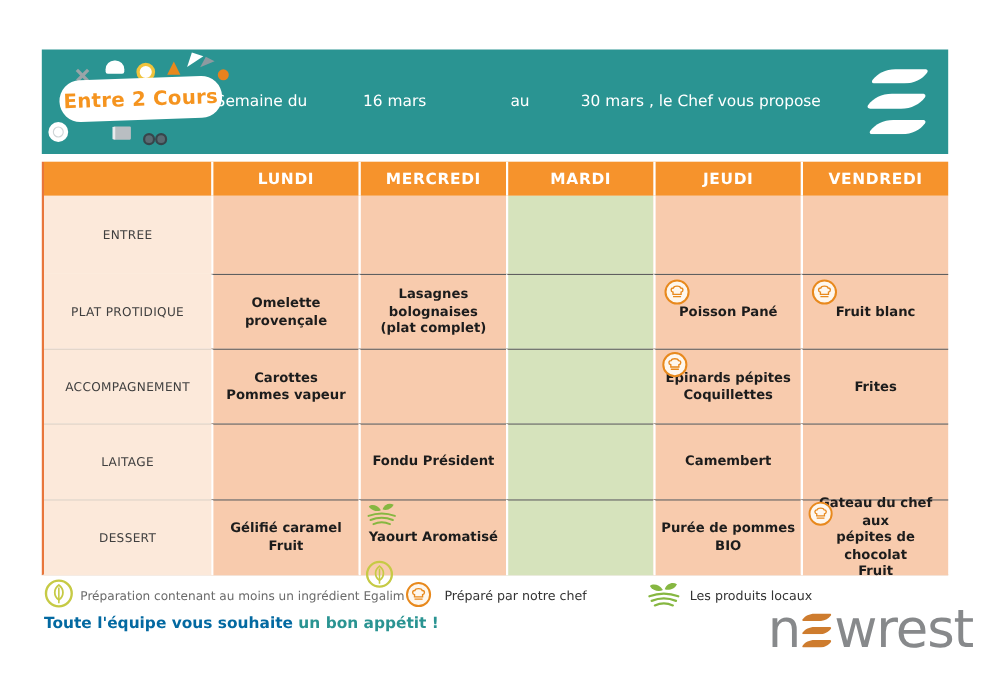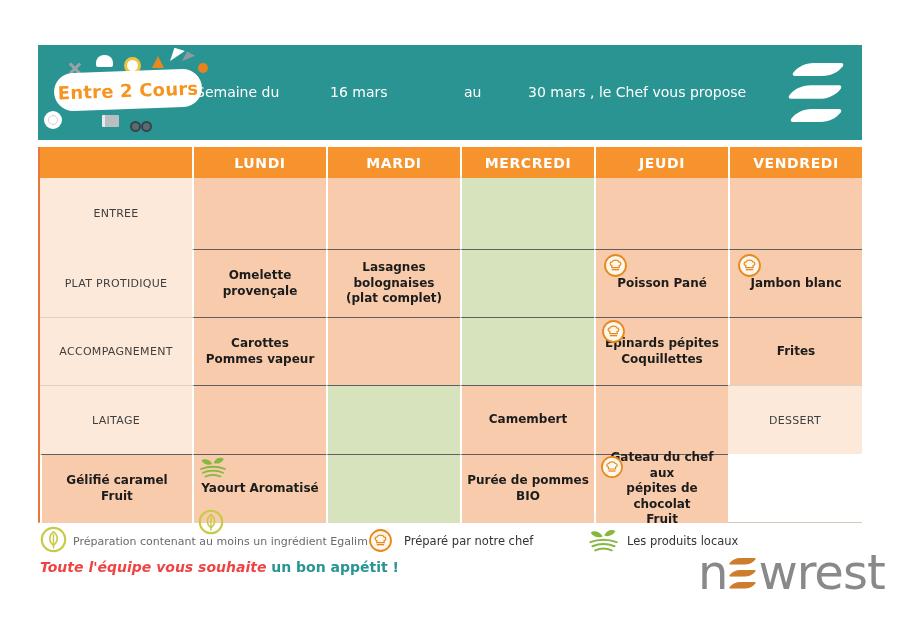--- a/index.html
+++ b/index.html
@@ -63,21 +63,21 @@
   .li-1{left:40px;top:526px;width:27px;height:27px;}
   .li-2{left:368px;top:528px;width:25px;height:25px;}
   .li-3{left:588px;top:529px;width:31px;height:23px;}
   .legend-label{position:absolute;font-size:11px;white-space:nowrap;}
   .ll-1{left:73px;top:535px;color:#6a6a6a;}
   .ll-2{left:404px;top:534px;color:#333;font-size:11.5px;}
   .ll-3{left:627px;top:534px;color:#333;font-size:11.5px;text-align:right;}
 
   
   .msg{position:absolute;left:40px;top:559px;font-size:14px;font-weight:bold;white-space:nowrap;}
-  .msg-orange{color:#ef4444;font-style:italic;} .msg-teal{color:#2A9492;}
+  .msg-orange{color:#0369a1;} .msg-teal{color:#2A9492;}
   .brand{position:absolute;left:698px;top:548px;display:flex;align-items:flex-end;
          color:#87898B;font-size:48px;line-height:1;letter-spacing:-1px;}
   .brand-e{display:flex;flex-direction:column;gap:3px;margin:0 2px 7px 2px;color:#CE7C2E;}
 </style>
 </head>
 <body>
 
 <svg width="0" height="0" style="position:absolute" aria-hidden="true">
   <symbol id="sym-leafbar" viewBox="0 0 52 16">
     <path d="M3 16 C1 16 0 14.5 1.2 12.8 C5.5 7 13 3 22 3 L49 3 C51 3 52 4.5 50.8 6.2 C46.5 12 39 16 30 16 Z" fill="currentColor"></path>
@@ -139,22 +139,22 @@
         <use href="#sym-leafbar" x="0" y="22" width="54" height="17"></use>
         <use href="#sym-leafbar" x="2" y="46" width="52" height="16"></use>
       </g>
     </svg>
   </div>
 
   <div class="menu">
 
     <div class="h"></div>
     <div class="h sep">LUNDI</div>
+    <div class="h sep">MERCREDI</div>
     <div class="h sep">MARDI</div>
-    <div class="h sep">MERCREDI</div>
     <div class="h sep">JEUDI</div>
     <div class="h sep">VENDREDI</div>
 
     <div class="lab">ENTREE</div>
     <div class="cell"></div>
     <div class="cell"></div>
     <div class="cell green"></div>
     <div class="cell"></div>
     <div class="cell"></div>
 
@@ -168,39 +168,40 @@
     <div class="cell bt">
       <svg class="ci ci-chef-a" viewBox="0 0 30 30">
           <use href="#sym-chef"></use>
         </svg>
       <span>Poisson Pané</span>
     </div>
     <div class="cell bt">
       <svg class="ci ci-chef-a" viewBox="0 0 30 30">
           <use href="#sym-chef"></use>
         </svg>
-      <span>Jambon blanc</span>
+      <span>Fruit blanc</span>
     </div>
 
     <div class="lab bt">ACCOMPAGNEMENT</div>
     <div class="cell bt">Carottes
 Pommes vapeur</div>
     <div class="cell bt"></div>
     <div class="cell green bt"></div>
     <div class="cell bt">
       <svg class="ci ci-chef-b" viewBox="0 0 30 30">
           <use href="#sym-chef"></use>
         </svg>
       <span>Epinards pépites
 Coquillettes</span>
     </div>
     <div class="cell bt">Frites</div>
 
     <div class="lab bt">LAITAGE</div>
     <div class="cell bt"></div>
+    <div class="cell bt">Fondu Président</div>
     <div class="cell green bt"></div>
     <div class="cell bt">Camembert</div>
     <div class="cell bt"></div>
 
     <div class="lab bt">DESSERT</div>
     <div class="cell bt">Gélifié caramel
 Fruit</div>
     <div class="cell bt">
       <svg class="ci ci-field" viewBox="0 0 36 28">
           <use href="#sym-field"></use>

